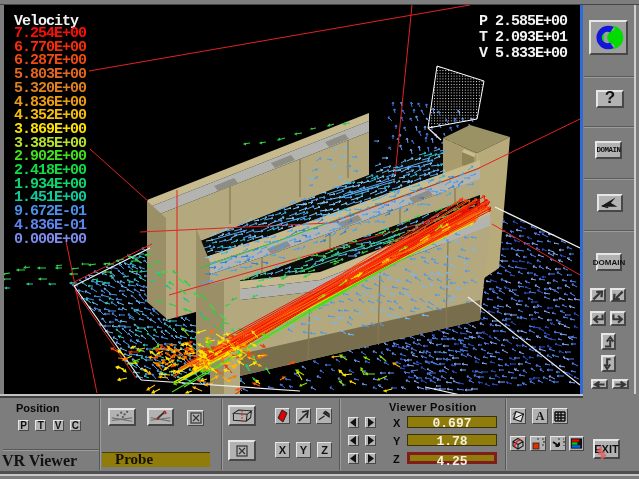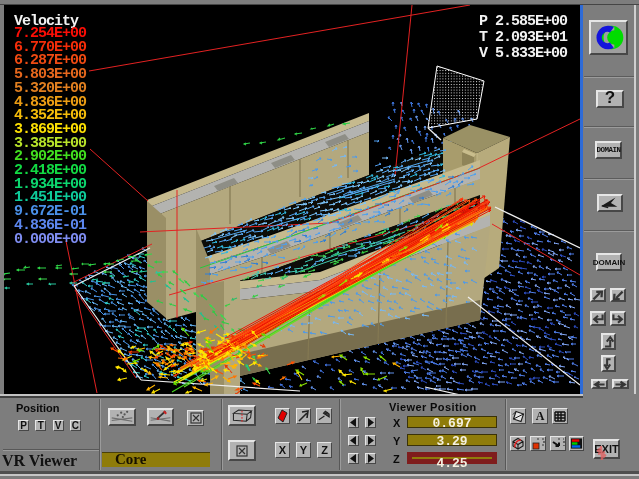--- a/index.html
+++ b/index.html
@@ -340,21 +340,21 @@
         <circle cx="11" cy="11" r="1.6" fill="#a22"></circle>
       </svg>
     </div>
     <div style="position:absolute;left:187px;top:410px;width:17px;height:16px;background:#b2b2b2;border:1px solid;border-color:#e6e6e6 #474747 #474747 #e6e6e6;display:flex;align-items:center;justify-content:center;">
       <svg width="12" height="12" viewBox="0 0 12 12">
         <rect x="1" y="1" width="10" height="10" fill="none" stroke="#333" stroke-width="1.2"></rect>
         <path d="M3 3 L9 9 M9 3 L3 9" stroke="#333" stroke-width="1.2"></path>
       </svg>
     </div>
     <div style="position:absolute;left:102px;top:452px;width:108px;height:15px;background:#8f7c0a;border-top:1px solid #4a4009"></div>
-    <div style="position:absolute;left:115px;top:451px;font:bold 15px 'Liberation Serif';color:#161000">Core</div>
+    <div style="position:absolute;left:115px;top:451px;font:bold 15px 'Liberation Serif';color:#161000">Probe</div>
     <div style="position:absolute;left:228px;top:405px;width:28px;height:21px;background:#b2b2b2;border:2px solid;border-color:#e6e6e6 #474747 #474747 #e6e6e6;display:flex;align-items:center;justify-content:center;">
       <svg width="28" height="20" viewBox="0 0 28 20">
         <path d="M4 7 L10 3 L25 4 L20 8 Z M4 7 L4 15 L19 16 L20 8 M25 4 L24 12 L19 16" fill="none" stroke="#222" stroke-width="1.2"></path>
         <path d="M14 4 L14 18" stroke="#d22" stroke-width="1.2" stroke-dasharray="2,1.6"></path>
       </svg>
     </div>
     <div style="position:absolute;left:228px;top:440px;width:28px;height:21px;background:#b2b2b2;border:2px solid;border-color:#e6e6e6 #474747 #474747 #e6e6e6;display:flex;align-items:center;justify-content:center;">
       <svg width="12" height="12" viewBox="0 0 12 12">
         <rect x="1" y="1" width="10" height="10" fill="none" stroke="#333" stroke-width="1.2"></rect>
         <path d="M3 3 L9 9 M9 3 L3 9" stroke="#333" stroke-width="1.2"></path>
@@ -401,33 +401,33 @@
       <svg width="9" height="9" viewBox="0 0 9 9">
         <polygon points="7,0 7,9 1,4.5" fill="#111"></polygon>
       </svg>
     </div>
     <div style="position:absolute;left:365px;top:435px;width:11px;height:11px;background:#b2b2b2;border:1px solid;border-color:#e6e6e6 #474747 #474747 #e6e6e6;display:flex;align-items:center;justify-content:center;">
       <svg width="9" height="9" viewBox="0 0 9 9">
         <polygon points="2,0 2,9 8,4.5" fill="#111"></polygon>
       </svg>
     </div>
     <div style="position:absolute;left:393px;top:435px;font:bold 11px 'Liberation Sans';color:#0a0a0a">Y</div>
-    <div style="position:absolute;left:407px;top:434px;width:90px;height:12px;background:#8f7c0a;border:1px solid #3a3208;text-align:center;font:bold 13px 'Liberation Mono';color:#f4f0e0;line-height:13px">3.29</div>
+    <div style="position:absolute;left:407px;top:434px;width:90px;height:12px;background:#8f7c0a;border:1px solid #3a3208;text-align:center;font:bold 13px 'Liberation Mono';color:#f4f0e0;line-height:13px">1.78</div>
     <div style="position:absolute;left:348px;top:453px;width:11px;height:11px;background:#b2b2b2;border:1px solid;border-color:#e6e6e6 #474747 #474747 #e6e6e6;display:flex;align-items:center;justify-content:center;">
       <svg width="9" height="9" viewBox="0 0 9 9">
         <polygon points="7,0 7,9 1,4.5" fill="#111"></polygon>
       </svg>
     </div>
     <div style="position:absolute;left:365px;top:453px;width:11px;height:11px;background:#b2b2b2;border:1px solid;border-color:#e6e6e6 #474747 #474747 #e6e6e6;display:flex;align-items:center;justify-content:center;">
       <svg width="9" height="9" viewBox="0 0 9 9">
         <polygon points="2,0 2,9 8,4.5" fill="#111"></polygon>
       </svg>
     </div>
     <div style="position:absolute;left:393px;top:453px;font:bold 11px 'Liberation Sans';color:#0a0a0a">Z</div>
-    <div style="position:absolute;left:407px;top:452px;width:90px;height:12px;background:#8f7c0a;border:5px solid #7f1d1d;text-align:center;font:bold 13px 'Liberation Mono';color:#f4f0e0;line-height:13px">4.25</div>
+    <div style="position:absolute;left:407px;top:452px;width:90px;height:12px;background:#8f7c0a;border:3px solid #7f1d1d;text-align:center;font:bold 13px 'Liberation Mono';color:#f4f0e0;line-height:13px">4.25</div>
     <div style="position:absolute;left:510px;top:408px;width:16px;height:16px;background:#b2b2b2;border:1px solid;border-color:#e6e6e6 #474747 #474747 #e6e6e6;display:flex;align-items:center;justify-content:center;">
       <svg width="14" height="13" viewBox="0 0 14 13">
         <polygon points="5,1.5 12.5,4 10,11.5 2.5,9" fill="#e6e6e6" stroke="#1a1a1a" stroke-width="1.1"></polygon>
         <path d="M2.5 9 L12.5 4 M5 1.5 L2 4.5" stroke="#1a1a1a" stroke-width="1"></path>
       </svg>
     </div>
     <div style="position:absolute;left:532px;top:408px;width:16px;height:16px;background:#b2b2b2;border:1px solid;border-color:#e6e6e6 #474747 #474747 #e6e6e6;display:flex;align-items:center;justify-content:center;">
       <div style="font:bold 12px 'Liberation Serif';color:#111">A</div>
     </div>
     <div style="position:absolute;left:552px;top:408px;width:16px;height:16px;background:#b2b2b2;border:1px solid;border-color:#e6e6e6 #474747 #474747 #e6e6e6;display:flex;align-items:center;justify-content:center;">

